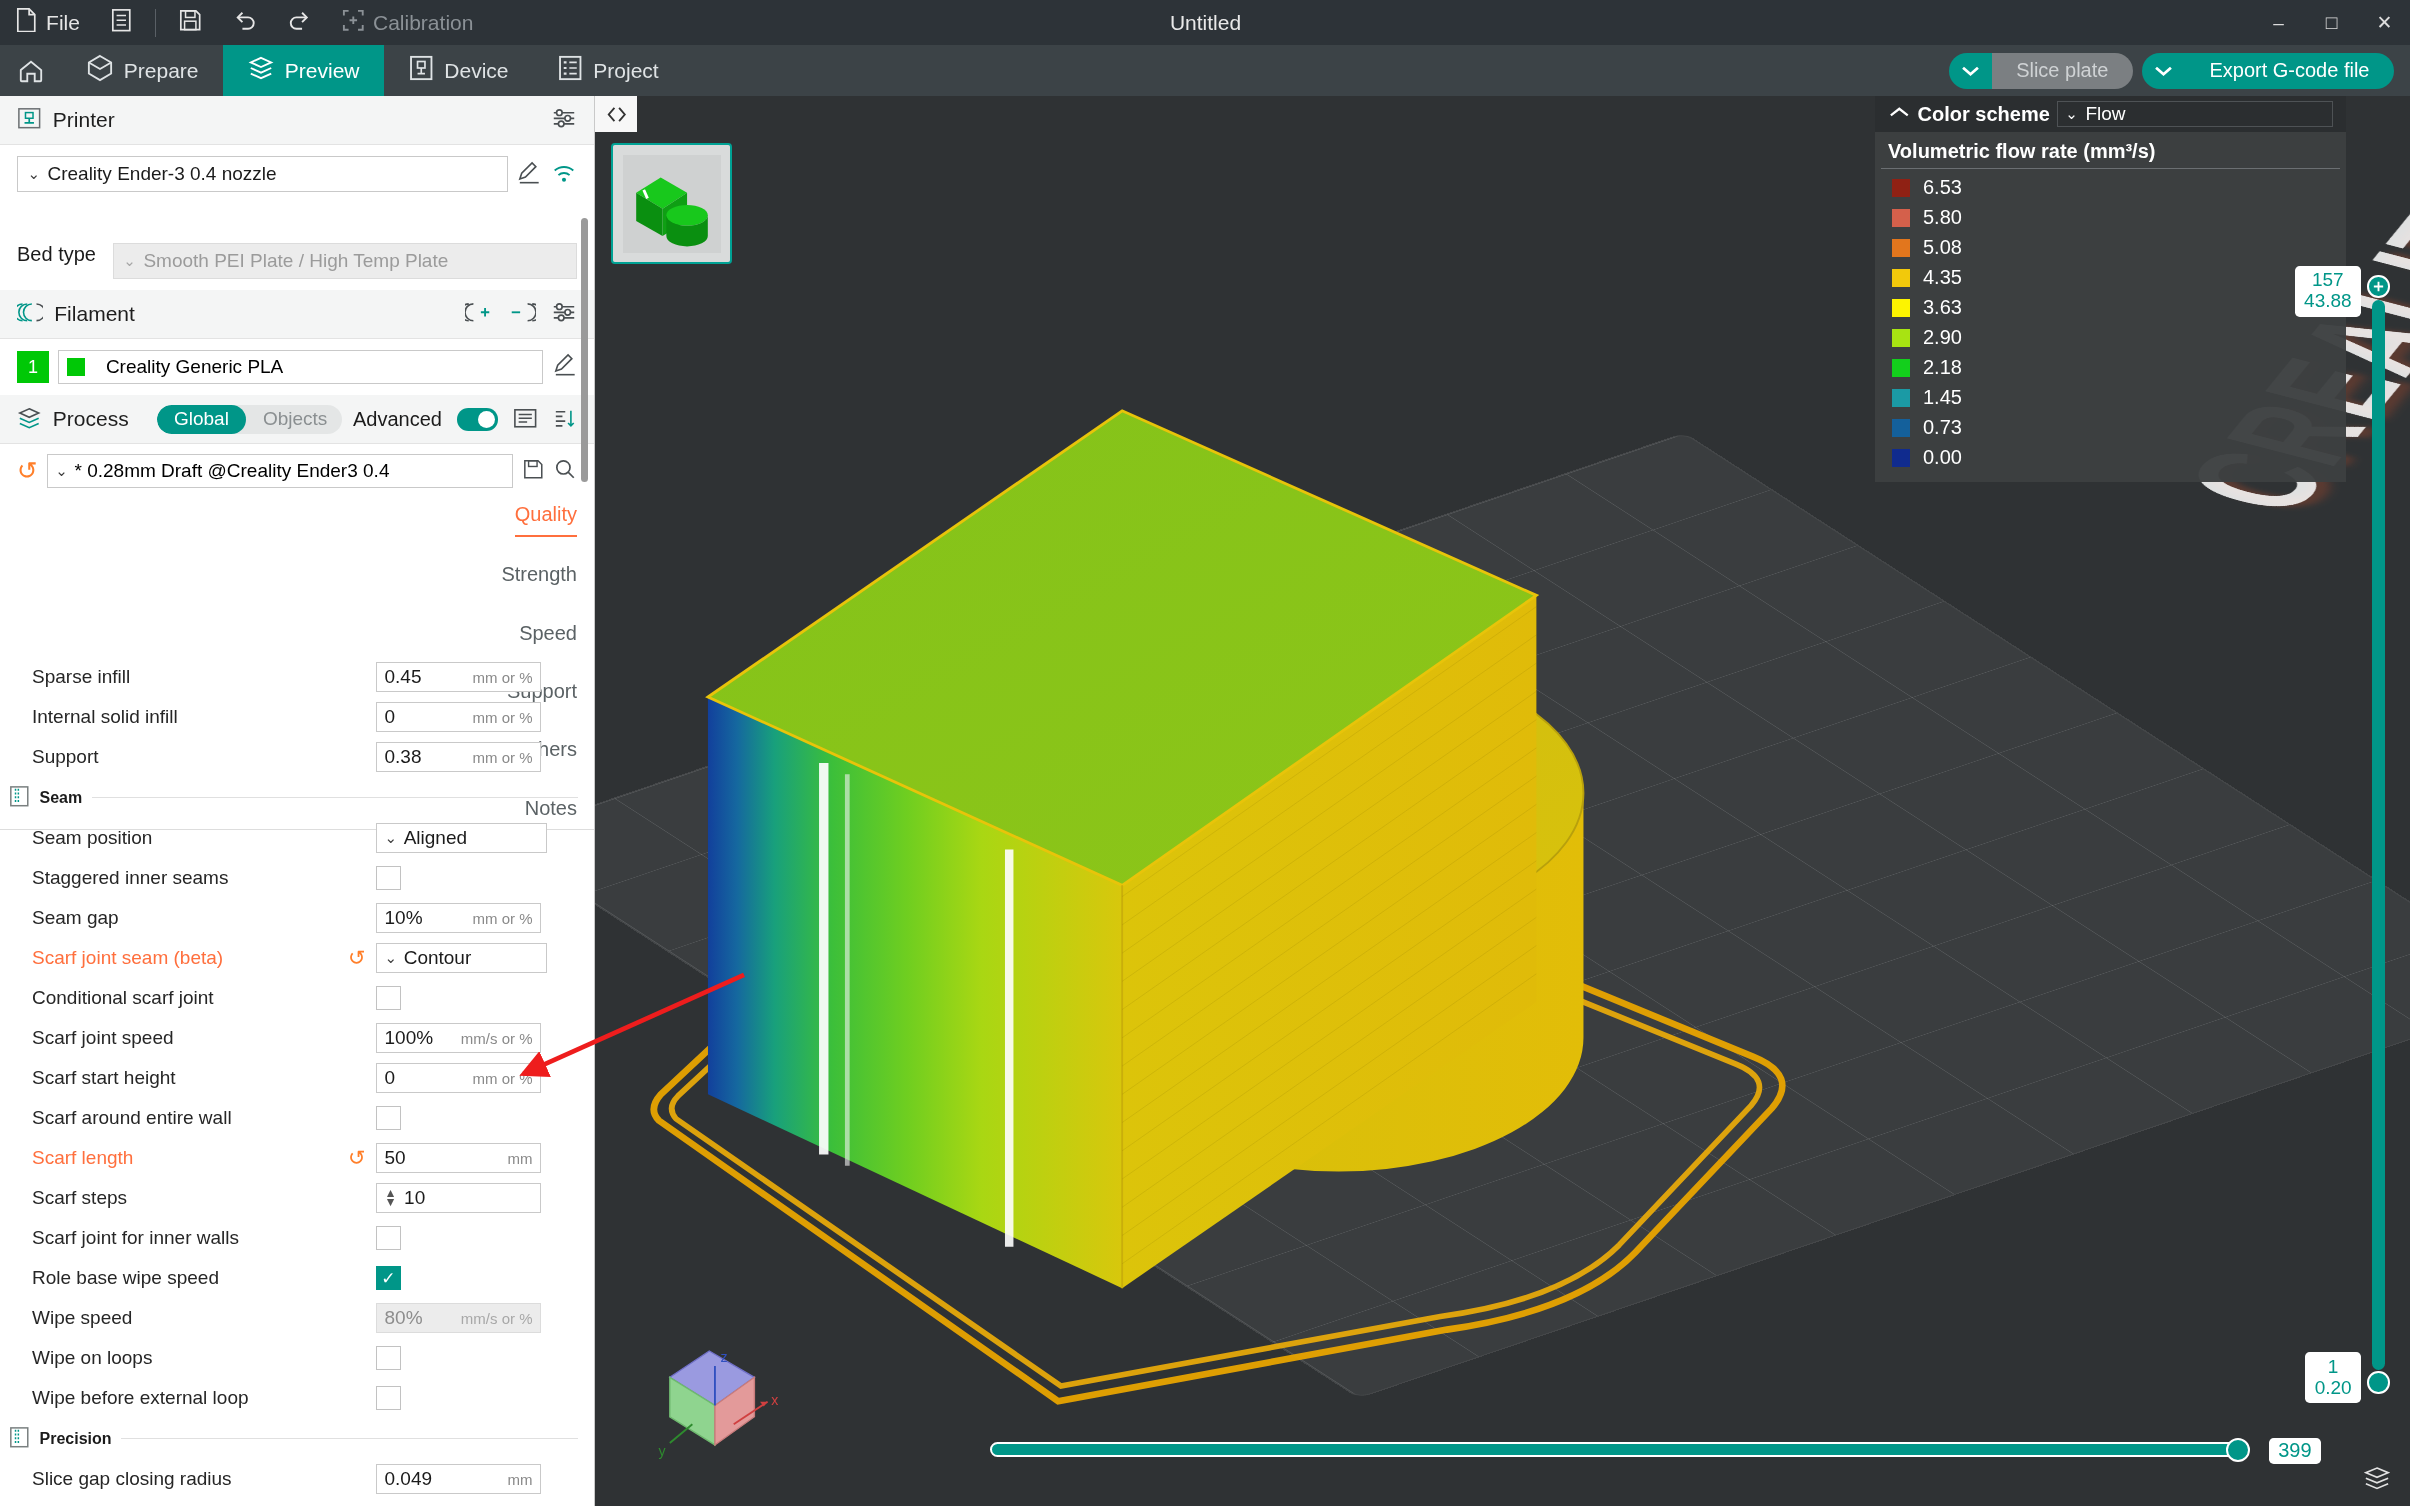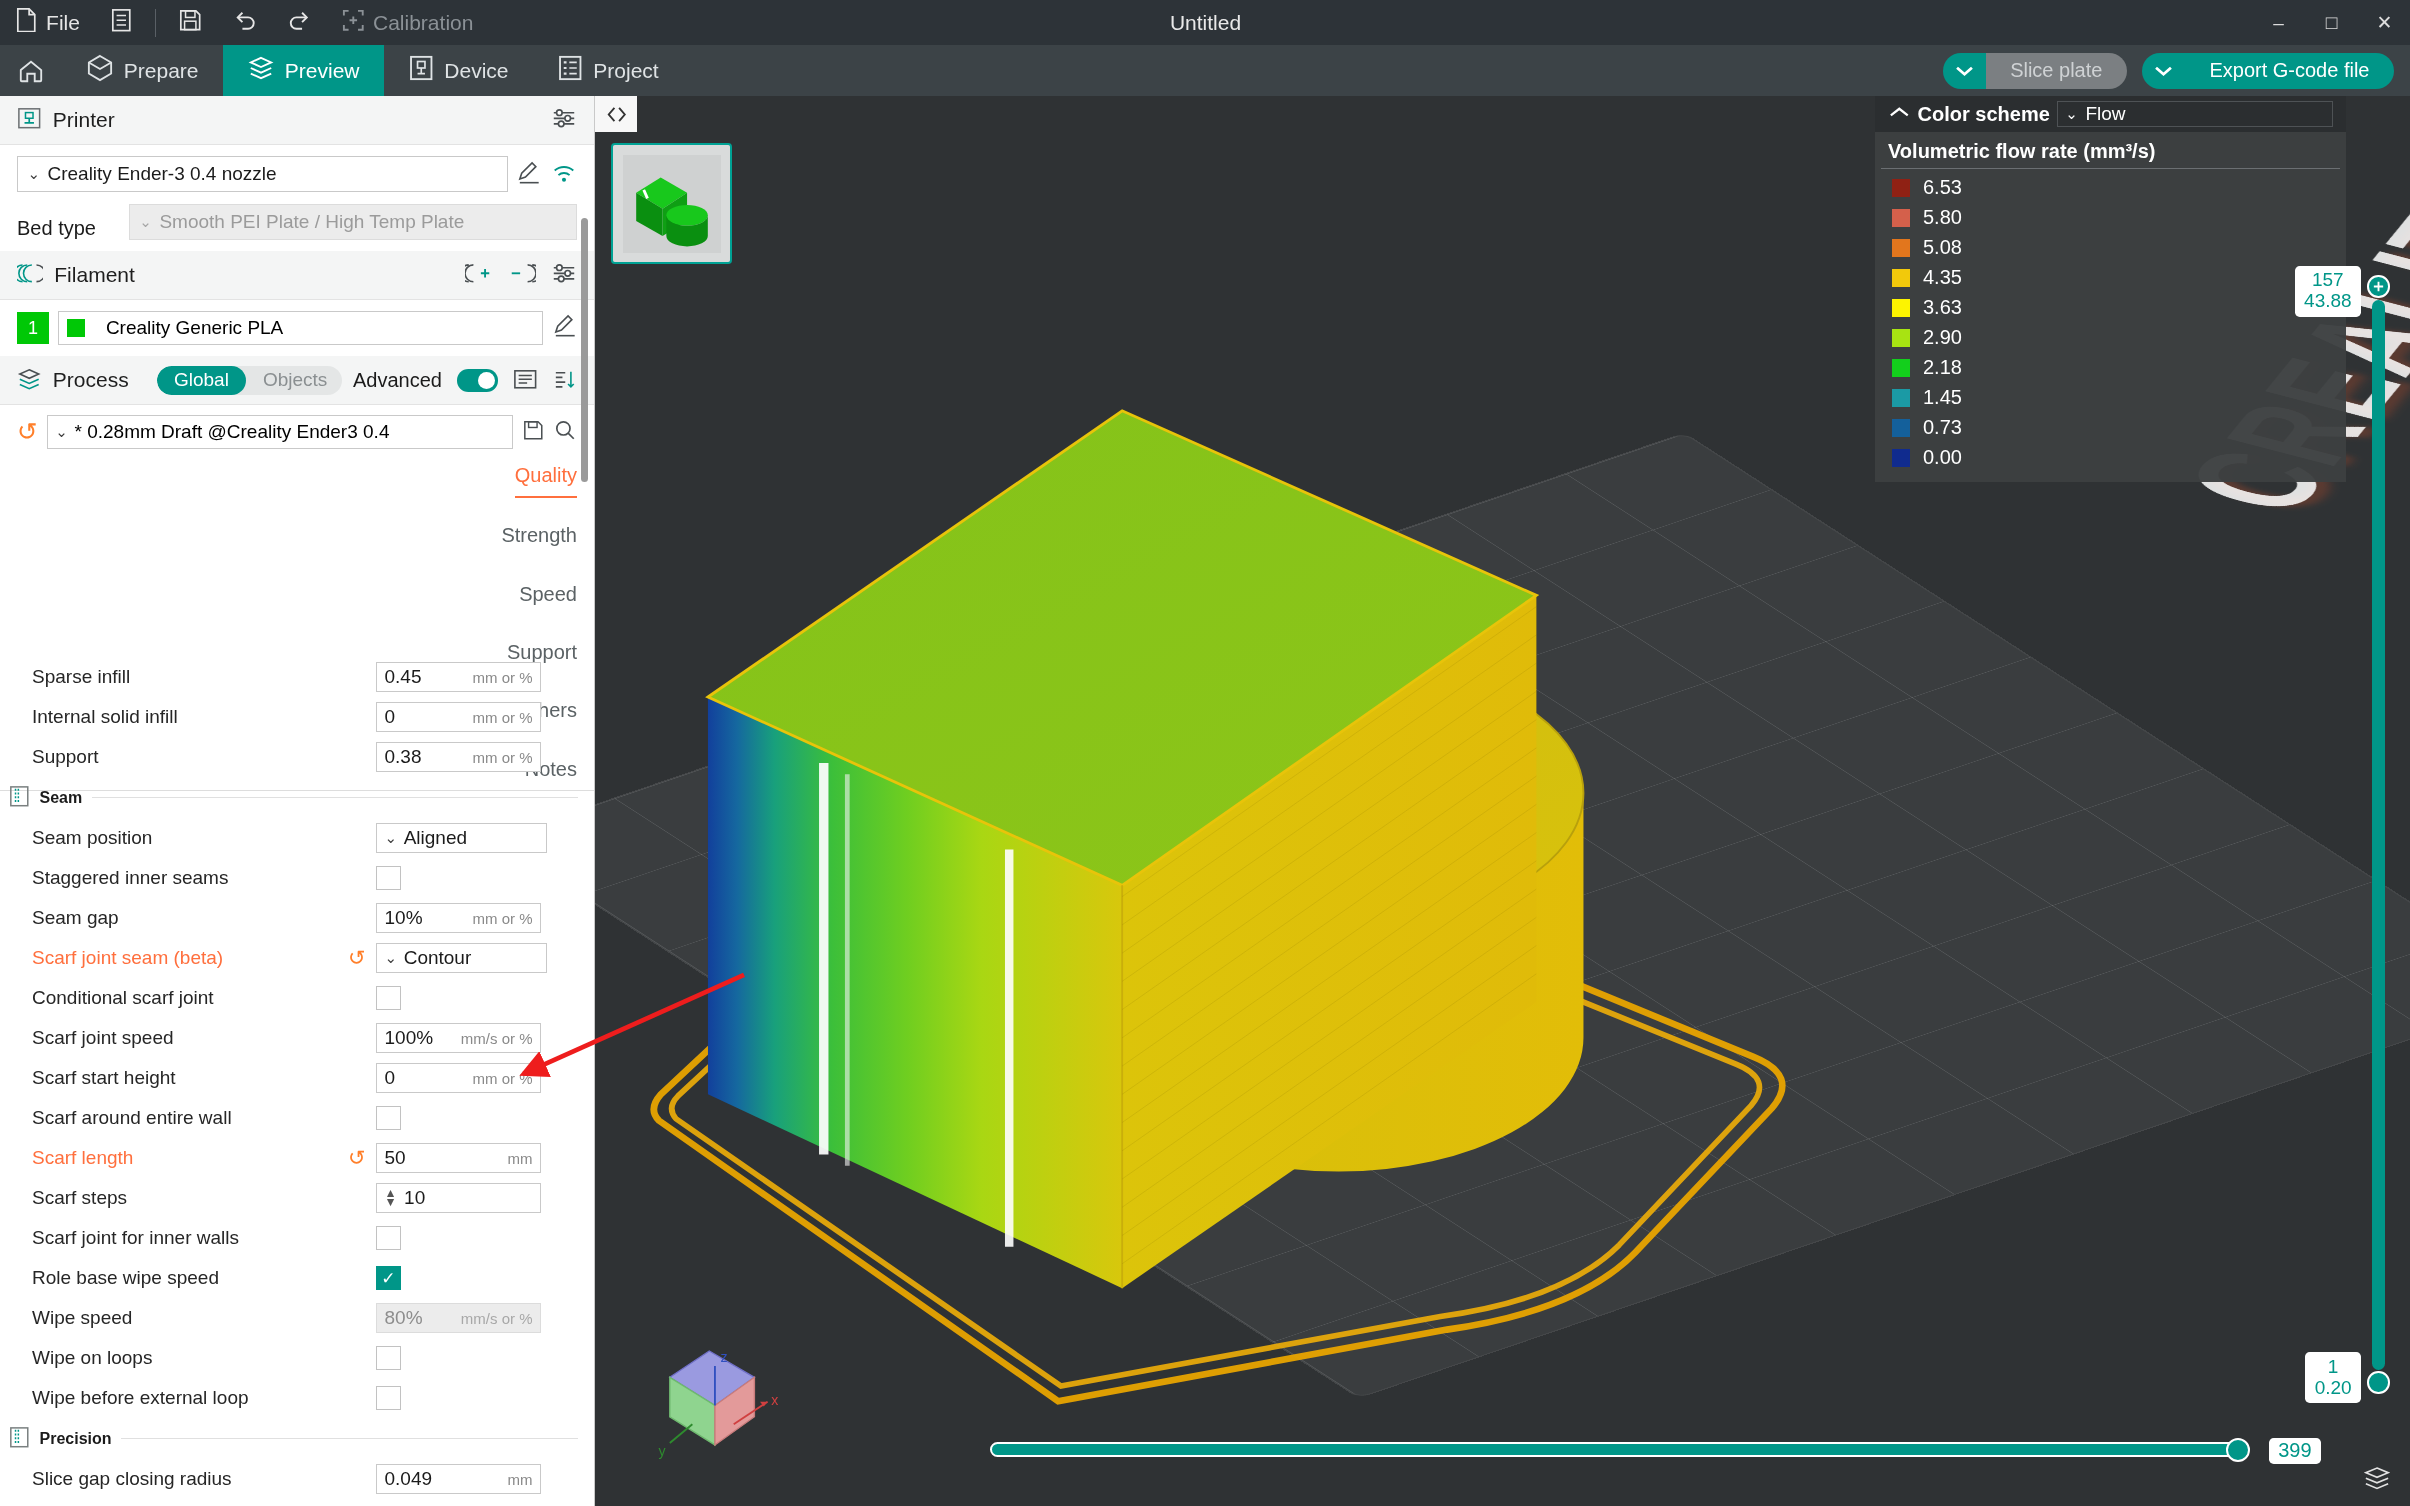--- a/index.html
+++ b/index.html
@@ -32,21 +32,21 @@
   .navbar {
     position: absolute; top: 45px; left: 0; width: 2411px; height: 51px;
     background: #3c4347; display: flex; align-items: stretch;
   }
   .nav-home { width: 62px; display: flex; align-items: center; justify-content: center; }
   .nav-tab {
     display: flex; align-items: center; gap: 11.3px; padding: 0 24.5px;
     color: #dfe3e5; font-size: 21px; height: 51px;
   }
   .nav-tab.active { background: #009688; color: #ffffff; }
-  .nav-right { position: absolute; right: 17px; top: 0; height: 51px; display: flex; align-items: center; gap: 15px; }
+  .nav-right { position: absolute; right: 17px; top: 0; height: 51px; display: flex; align-items: center; gap: 9px; }
   .split-btn { display: flex; align-items: stretch; height: 36px; border-radius: 18px; overflow: hidden; }
   .split-btn .chev { width: 43px; background: #009688; display: flex; align-items: center; justify-content: center; }
   .split-btn .lbl { padding: 0 24.5px; display: flex; align-items: center; font-size: 20px; color: #ffffff; }
   .split-btn.disabled .lbl { background: #7b7f82; color: #cfd2d4; }
   .split-btn.primary .lbl { background: #009688; }
 
   
   .sidebar {
     position: absolute; top: 96px; left: 0; width: 595px; height: 1411px;
     background: #ffffff; border-right: 0.9px solid #c9c9c9; overflow: hidden;
@@ -60,21 +60,21 @@
   .row-pad { padding: 11.3px 17px; }
 
   .combo {
     height: 36px; border: 0.9px solid #c9c9c9; background: #fff; display: flex;
     align-items: center; padding: 0 9.4px; gap: 7.5px; font-size: 19px; color: #1b1b1b;
   }
   .combo.gray { background: #ececec; border-color: #dcdcdc; color: #9b9b9b; }
   .chev-s { color: #3a3a3a; font-size: 15px; }
   .combo.gray .chev-s { color: #a5a5a5; }
 
-  .bedrow { display: flex; align-items: flex-end; gap: 33px; padding: 0 17px 11.3px 17px; }
+  .bedrow { display: flex; align-items: flex-start; gap: 17px; padding: 0 17px 11.3px 17px; margin-top: 39px; }
   .bedrow .lab { font-size: 20px; color: #1b1b1b; }
 
   .filrow { display: flex; align-items: center; gap: 9.4px; padding: 11.3px 17px; }
   .fil-idx { width: 32px; height: 32px; background: #00c806; color: #fff; font-size: 18px;
     display: flex; align-items: center; justify-content: center; }
   .fil-combo { flex: 1; height: 34px; border: 0.9px solid #c9c9c9; display: flex; align-items: center;
     padding: 0 7.5px; gap: 21px; font-size: 19px; }
   .swatch { width: 18px; height: 18px; background: #00c806; }
 
   .pill-wrap { display: inline-flex; background: #e4e6e6; border-radius: 15px; overflow: hidden; margin-left: 17px; }

